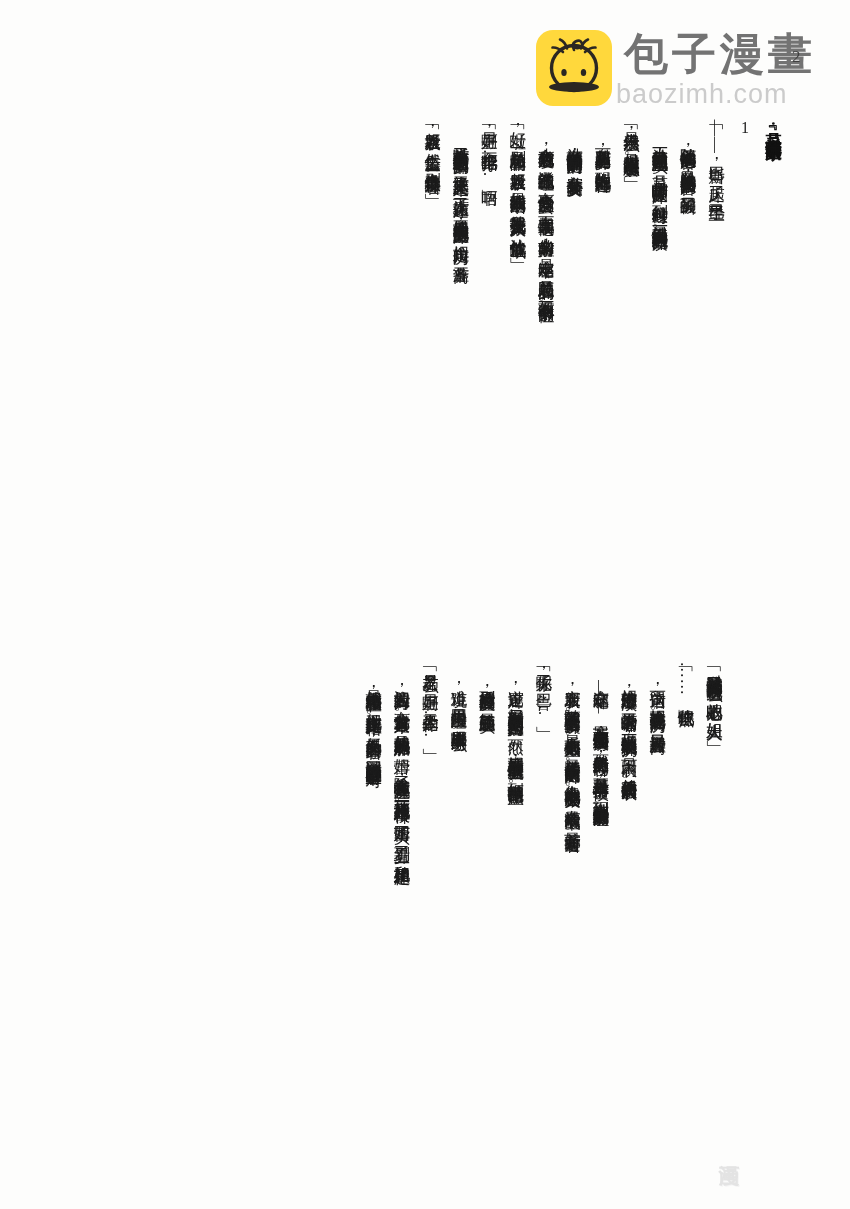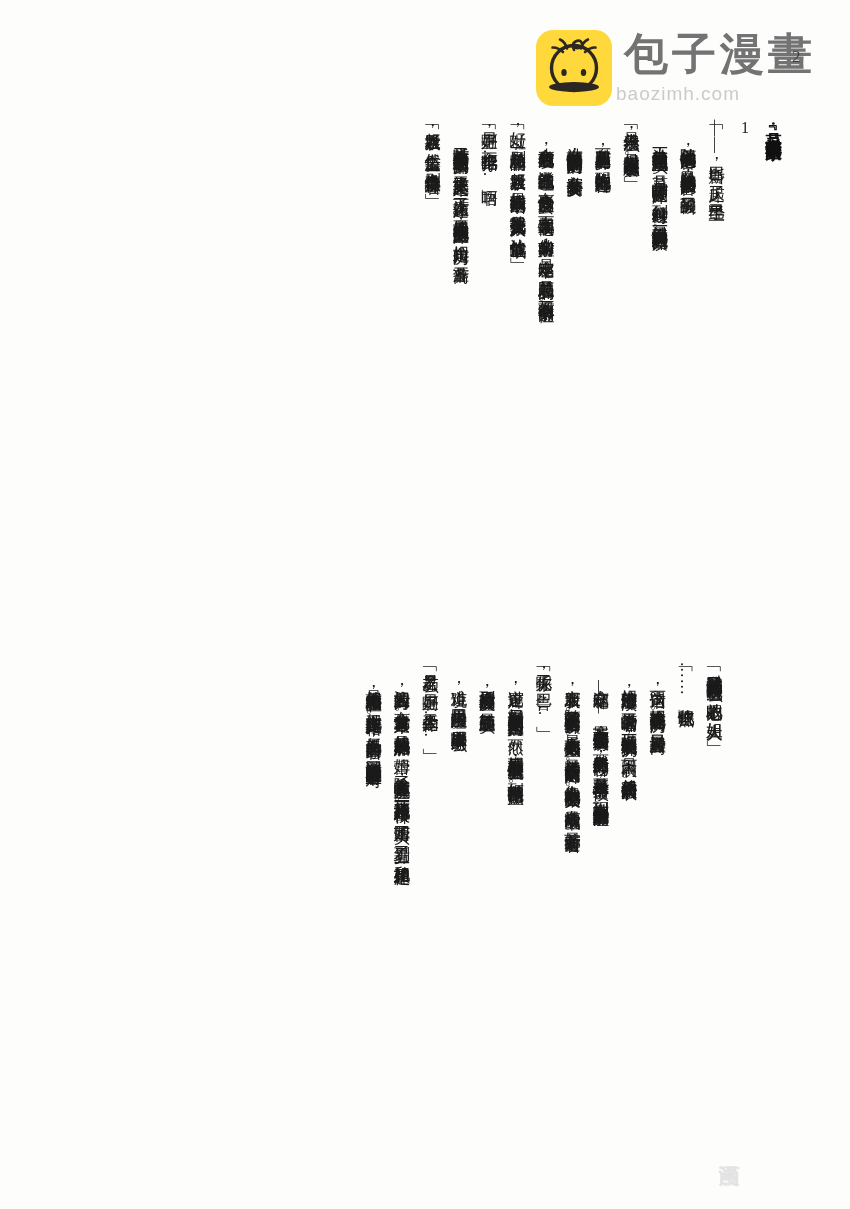--- a/index.html
+++ b/index.html
@@ -16,21 +16,21 @@
   .wm-top { position: absolute; top: 30px; left: 536px; display: flex; align-items: flex-start; z-index: 1; }
   .wm-icon { width: 76px; height: 76px; display: block; }
   .wm-texts { margin-left: 12px; }
   .wm-cn {
     font-family: "Liberation Sans", "DejaVu Sans", sans-serif;
     font-size: 44px; font-weight: 600; letter-spacing: 4px;
     color: #737373; line-height: 48px; white-space: nowrap;
   }
   .wm-en {
     font-family: "Liberation Sans", "DejaVu Sans", sans-serif;
-    font-size: 19px; font-weight: 400; letter-spacing: 1px;
+    font-size: 27px; font-weight: 400; letter-spacing: 1px;
     color: #cbcbcb; line-height: 28px; margin-top: 2px; margin-left: -8px;
   }
   .page-number {
     position: absolute; top: 47px; left: 792px; z-index: 2;
     font-size: 17px; color: #3f3f3f;
   }
 
   
   .band {
     position: absolute;

